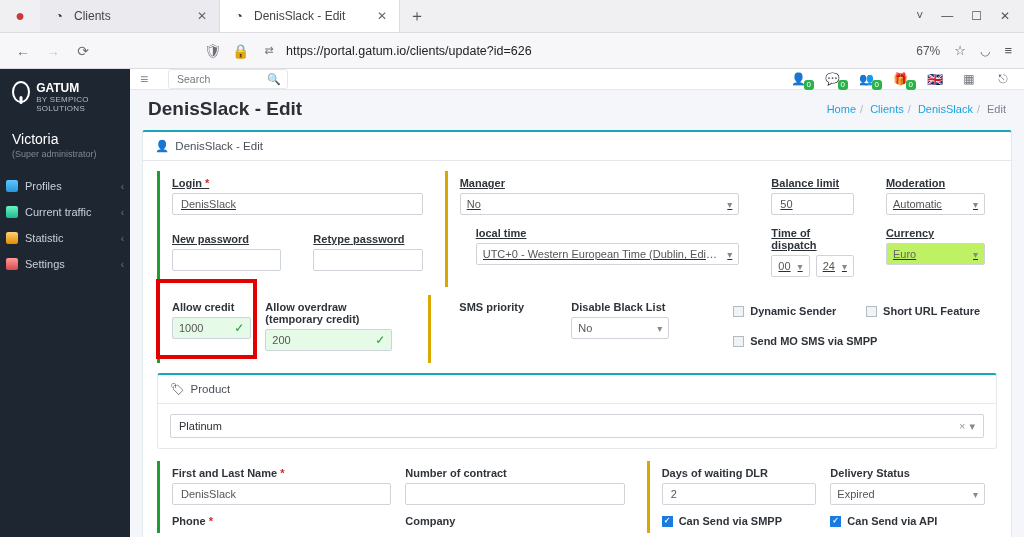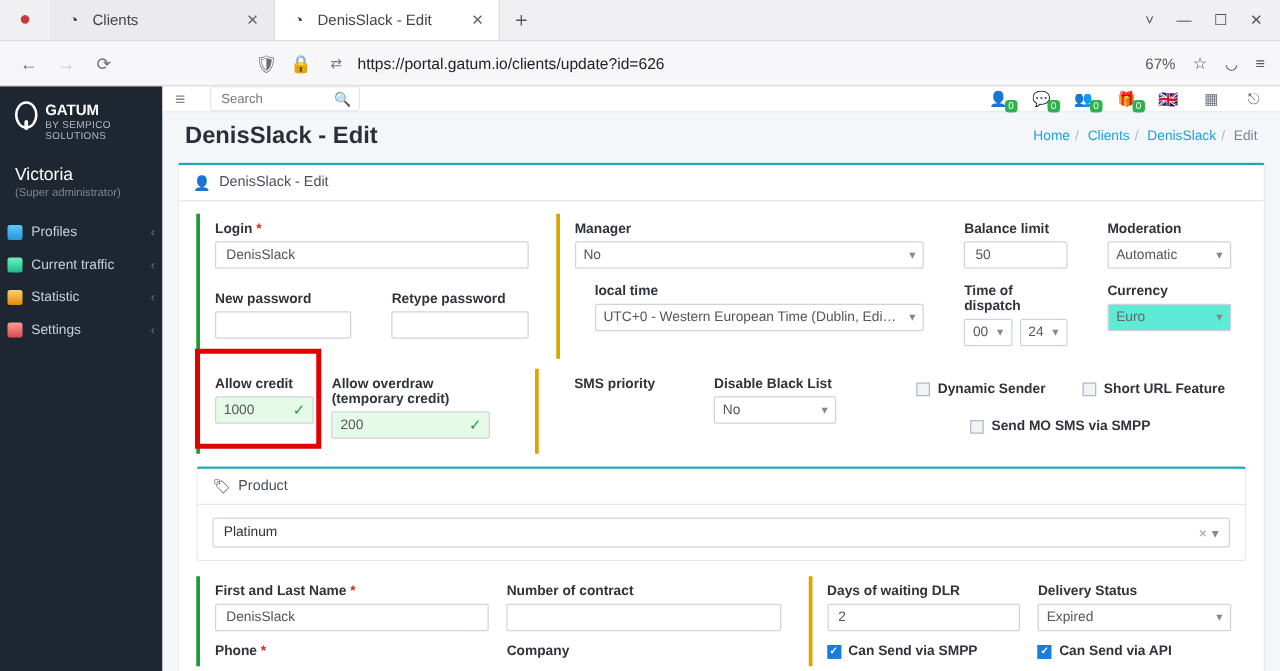--- a/index.html
+++ b/index.html
@@ -80,21 +80,21 @@
   .crumbs { font-size:11px; color:#7a8290;}
   .crumbs a { color:#1aa3df; text-decoration:none;}
   .crumbs .sep { margin:0 4px; color:#b0b6c0;}
 
   .card { margin:6px 12px 8px; background:#fff; border:1px solid var(--border); border-radius:3px;}
   .card-head { padding:7px 12px; border-bottom:1px solid var(--border); font-size:11.5px; color:#4a5058; display:flex; align-items:center; gap:6px;}
   .card-body { padding:10px 14px 14px; font-size:11px; }
 
   
   .section-row { display:flex; gap:10px; }
-  .block { border-left:3px solid transparent; padding:6px 12px 10px; display:grid; gap:12px 32px; align-items:start;}
+  .block { border-left:3px solid transparent; padding:6px 12px 10px; display:grid; gap:12px 32px; align-items:start;text-decoration:underline;}
   .block.green { border-color: var(--green-thick); grid-template-columns: 1fr 1fr; flex:1.05;}
   .block.orange { border-color: var(--orange-thick); grid-template-columns: 1fr 1fr 1fr 1fr; flex:2.2;}
   .field { display:flex; flex-direction:column; gap:4px;}
   .field label { font-size:11px; font-weight:700; color:#2f333a;}
   .req { color:#d02828;}
   .control, .select, .input { border:1px solid #cfd4db; border-radius:2px; background:#fff; height:22px; padding:0 6px; font-size:11px; color:#555; display:flex; align-items:center; justify-content:space-between;}
   .control.readonly { background:#eceff3; color:#666;}
   .select::after { content:"▾"; color:#888; font-size:10px; margin-left:6px;}
   .input input { border:none; outline:none; width:100%; font-size:11px; color:#555; background:transparent;}
   .span-wide { grid-column: 1 / span 2;}
@@ -309,21 +309,21 @@
                 <div class="select" style="flex:1;">
                     <span>00</span>
                   </div>
                 <div class="select" style="flex:1;">
                     <span>24</span>
                   </div>
               </div>
             </div>
             <div class="field">
               <label>Currency</label>
-              <div class="select readonly control" style="background:#5eead4;">
+              <div class="select readonly control" style="background:#bef264;">
                   <span>Euro</span>
                 </div>
             </div>
           </div>
         </div>
 
         <div class="row2">
           <div class="r2-left">
             <div class="field hl-red" style="flex:1;">
               <label>Allow credit</label>
@@ -355,21 +355,21 @@
 
           <div class="r2-right">
             <div class="chkline">
                 <span class="box"></span>
                 <span>Dynamic Sender</span>
               </div>
             <div class="chkline">
                 <span class="box"></span>
                 <span>Short URL Feature</span>
               </div>
-            <div class="chkline" style="grid-column:1 / span 2;margin-left:43px;">
+            <div class="chkline" style="grid-column:1 / span 2;">
                 <span class="box"></span>
                 <span>Send MO SMS via SMPP</span>
               </div>
           </div>
         </div>
 
         <div class="subcard">
           <div class="card-head">
               <span>🏷</span>
               <span>Product</span>

